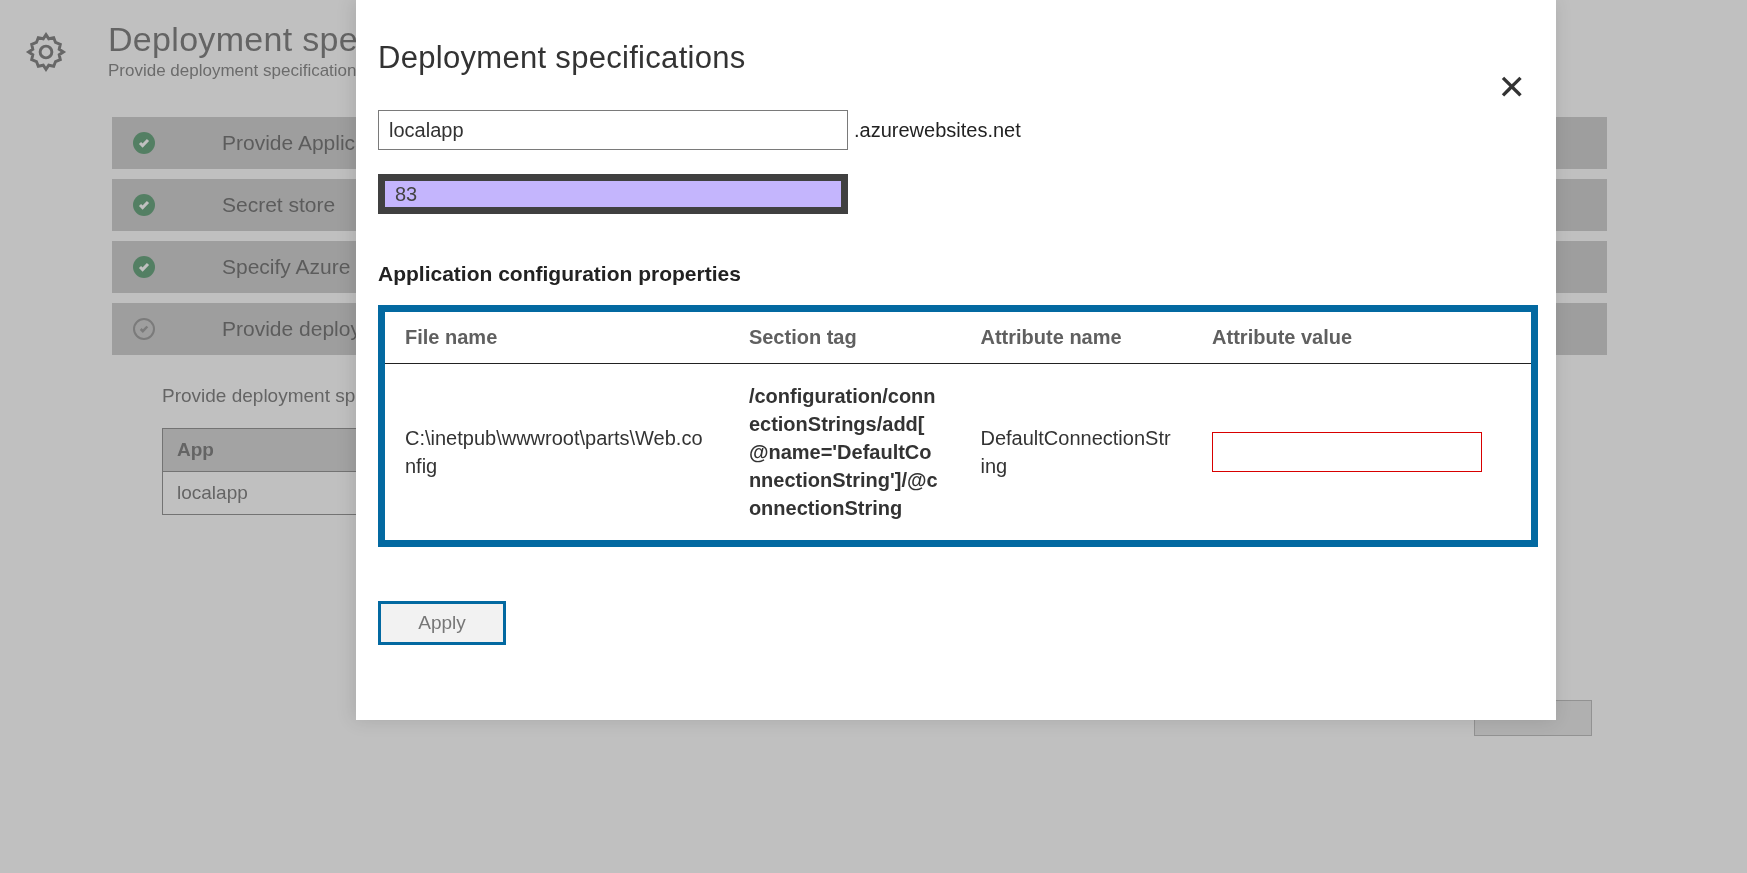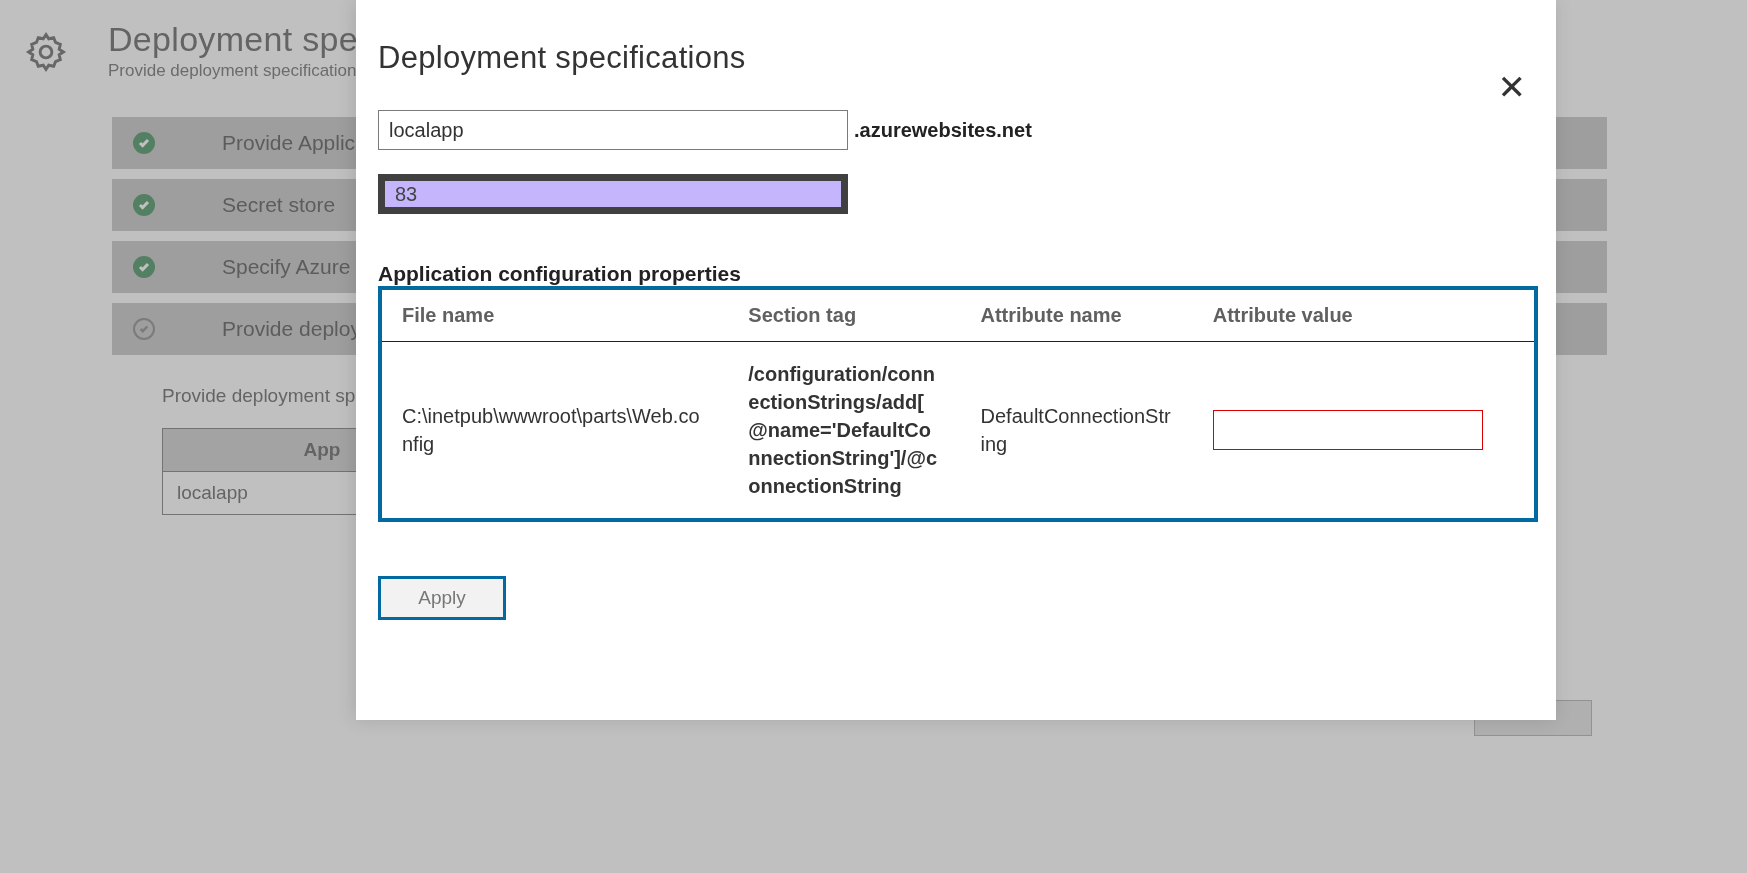--- a/index.html
+++ b/index.html
@@ -32,21 +32,21 @@
     .step-item .step-label { font-size: 21px; color: #222; }
     .check-icon { width: 22px; height:22px; border-radius:50%; background:#0f7032; display:flex; align-items:center; justify-content:center; }
     .check-icon svg { width: 12px; height: 12px; stroke:#fff; stroke-width:3; fill:none; }
     .pending-icon { width:22px; height:22px; border-radius:50%; border:2px solid #666; display:flex; align-items:center; justify-content:center; }
     .pending-icon svg { width:10px; height:10px; stroke:#666; stroke-width:3; fill:none; }
 
     .step-detail { padding: 18px 50px 24px 50px; }
     .step-detail-text { font-size: 19px; color: #333; margin-bottom: 18px; line-height:1.4;}
     .apps-table { border-collapse: collapse; width: 320px;}
     .apps-table th, .apps-table td { border:1px solid #555; padding: 10px 14px; text-align:left; font-size:19px; }
-    .apps-table th { background:#bfbfbf; font-weight:600; color:#333;text-align:center;}
+    .apps-table th { background:#bfbfbf; font-weight:600; color:#333;}
 
     
     .dim-overlay {
       position: absolute; top:0; left:0; right:0; bottom:0;
       background: rgba(140,140,140,0.55);
       pointer-events: none;
     }
 
     
     .modal {
@@ -67,26 +67,26 @@
 
     .modal-title { font-size: 31px; font-weight: 300; color:#333; letter-spacing: 0.3px; margin-bottom: 34px; }
 
     .field-group { margin-bottom: 24px; }
     .field-label { font-size: 20px; color:#333; margin-bottom: 6px; display:block; }
     .name-row { display:flex; align-items:center; gap: 6px; }
     .text-input {
       font-size: 20px; padding: 7px 10px; border:1px solid #7a7a7a; height:40px;
       width: 470px; background:#fff; color:#333;
     }
-    .name-suffix { font-size:20px; color:#222;font-weight:bold; }
+    .name-suffix { font-size:20px; color:#222; }
     .text-input.readonly { background:#c4b5fd; border:7px solid #404040; color:#444; }
 
-    .section-heading { font-size:21px; font-weight:700; color:#222; margin-top: 48px; margin-bottom: 0; }
-
-    .props-table { width:1160px; border:4px solid #0369a1; border-collapse:collapse; }
+    .section-heading { font-size:21px; font-weight:700; color:#222; margin-top: 48px; margin-bottom: 19px; }
+
+    .props-table { width:1160px; border:7px solid #0369a1; border-collapse:collapse; }
     .props-table th { font-size:20px; font-weight:600; color:#606060; text-align:left; padding: 14px 20px; border-bottom:1px solid #222; }
     .props-table td { font-size:20px; color:#333; padding: 18px 20px; vertical-align: middle; word-break: break-word; line-height:1.4; }
     .col-file { width: 345px; }
     .col-section { width: 230px; font-weight: bold; }
     .col-attrname { width: 230px; }
     .col-attrval { width: 340px; }
     .attr-value-input { width: 270px; height: 40px; border:1px solid #d80000; background:#fff; }
 
     .apply-btn { margin-top: 54px; width:128px; height:44px; background:#f2f2f2; border:3px solid #0369a1; color:#777; font-size:19px; cursor:default;}
 

